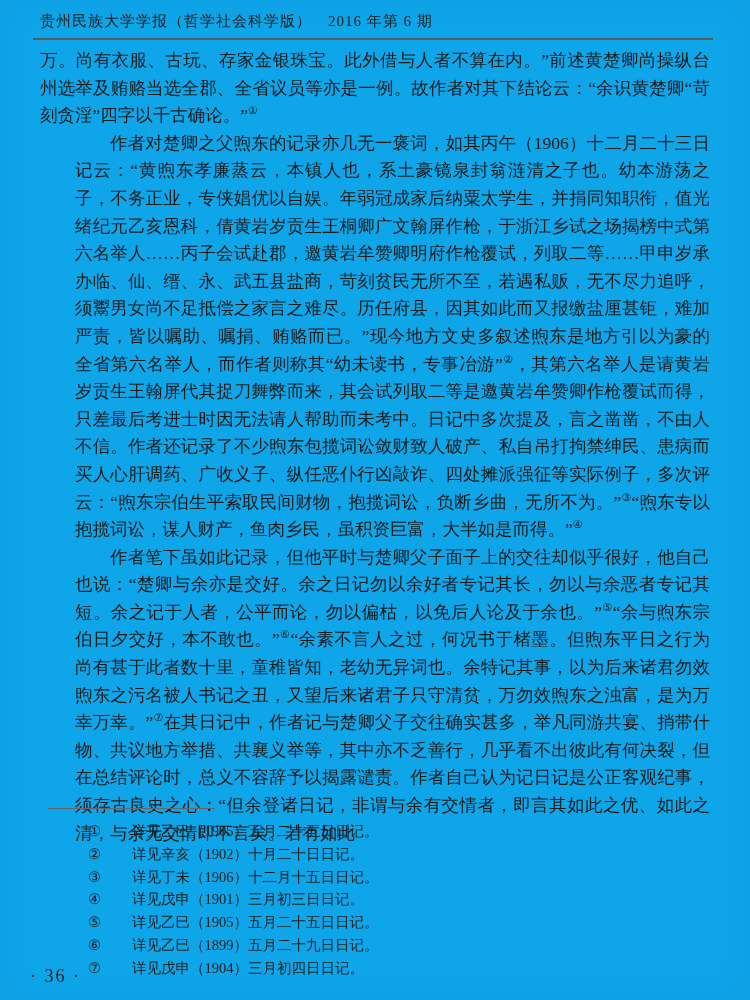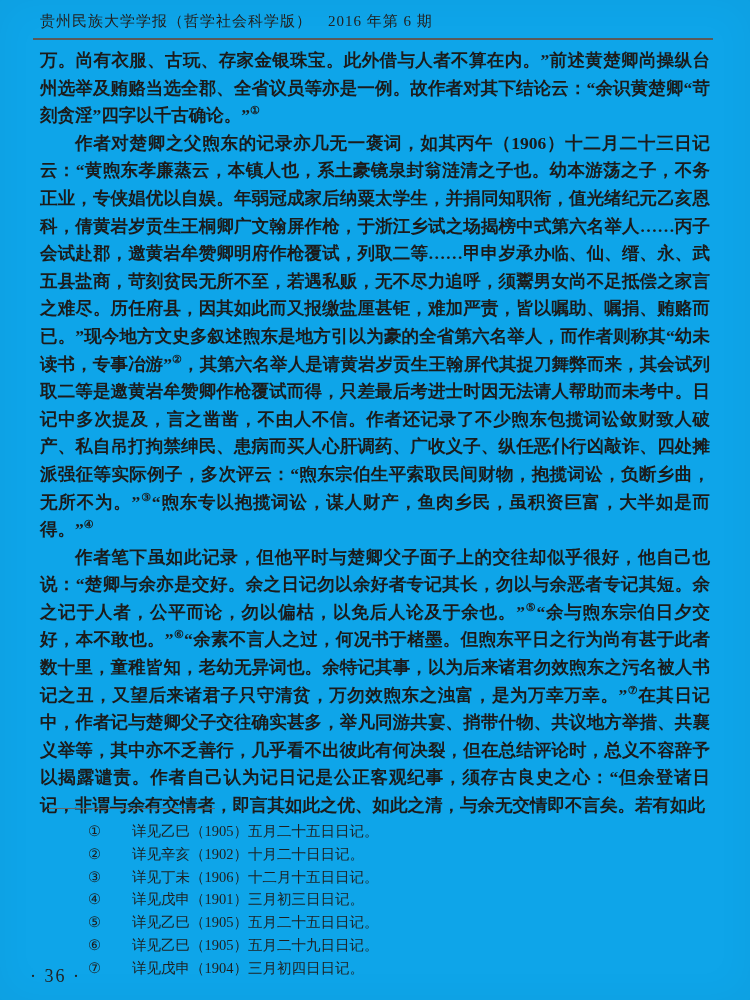--- a/index.html
+++ b/index.html
@@ -41,22 +41,22 @@
     position: absolute;
     top: 47px;
     left: 40px;
     width: 670px;
     font-size: 17.5px;
     line-height: 27.6px;
     text-align: justify;
     text-justify: inter-ideograph;
     color: #1b1b1b;
   }
-  .para { margin: 0; padding: 0; font-weight: bold; }
-  .para.indent { text-indent: 2em; }
+  .para { margin: 0; padding: 0; }
+  .para.indent { text-indent: 2em; margin-left: 35px; }
   .sup {
     font-size: 11px;
     vertical-align: super;
     line-height: 0;
     letter-spacing: 0;
   }
   .footnote-rule {
     position: absolute;
     top: 808px;
     left: 48px;
@@ -102,19 +102,19 @@
   </div>
 
   <div class="footnote-rule"></div>
 
   <div class="footnotes">
     <div class="footnote-row"><span class="fn-marker">①</span><span class="fn-text">详见乙巳（1905）五月二十五日日记。</span></div>
     <div class="footnote-row"><span class="fn-marker">②</span><span class="fn-text">详见辛亥（1902）十月二十日日记。</span></div>
     <div class="footnote-row"><span class="fn-marker">③</span><span class="fn-text">详见丁未（1906）十二月十五日日记。</span></div>
     <div class="footnote-row"><span class="fn-marker">④</span><span class="fn-text">详见戊申（1901）三月初三日日记。</span></div>
     <div class="footnote-row"><span class="fn-marker">⑤</span><span class="fn-text">详见乙巳（1905）五月二十五日日记。</span></div>
-    <div class="footnote-row"><span class="fn-marker">⑥</span><span class="fn-text">详见乙巳（1905）五月二十九日日记。</span></div>
+    <div class="footnote-row"><span class="fn-marker">⑥</span><span class="fn-text">详见乙巳（1899）五月二十九日日记。</span></div>
     <div class="footnote-row"><span class="fn-marker">⑦</span><span class="fn-text">详见戊申（1904）三月初四日日记。</span></div>
   </div>
 
   <div class="page-number">· 36 ·</div>
 
 </div>
 
 </body></html>

